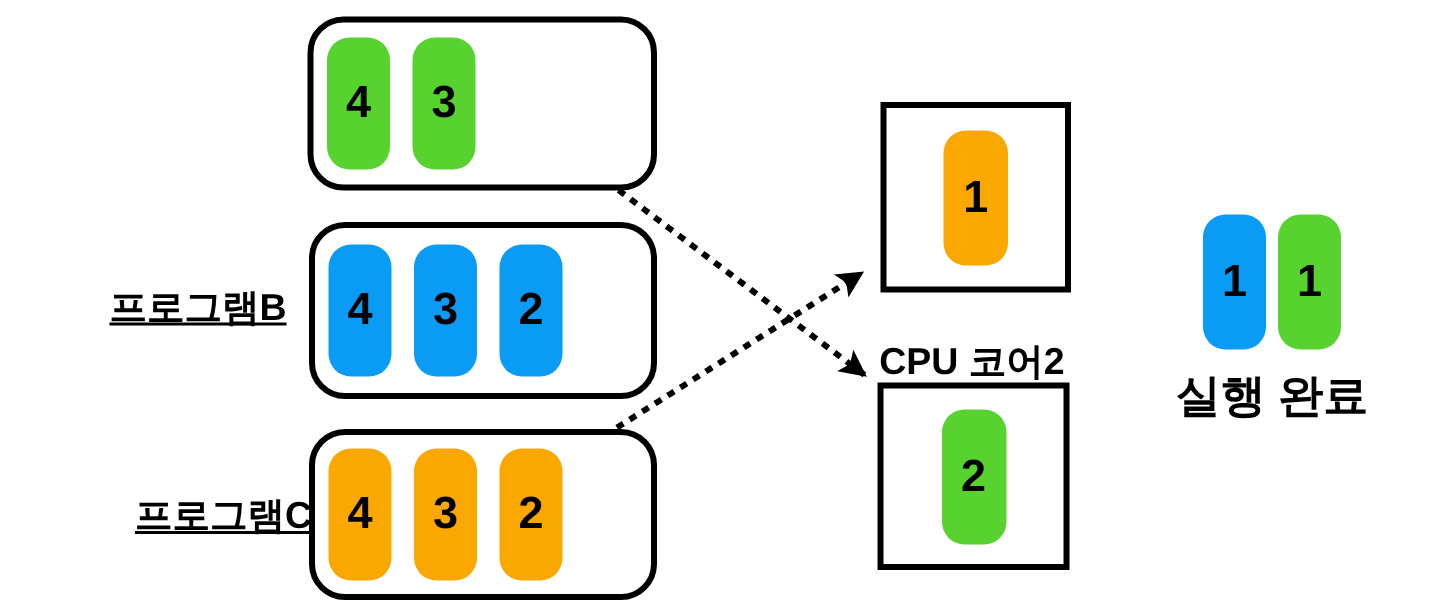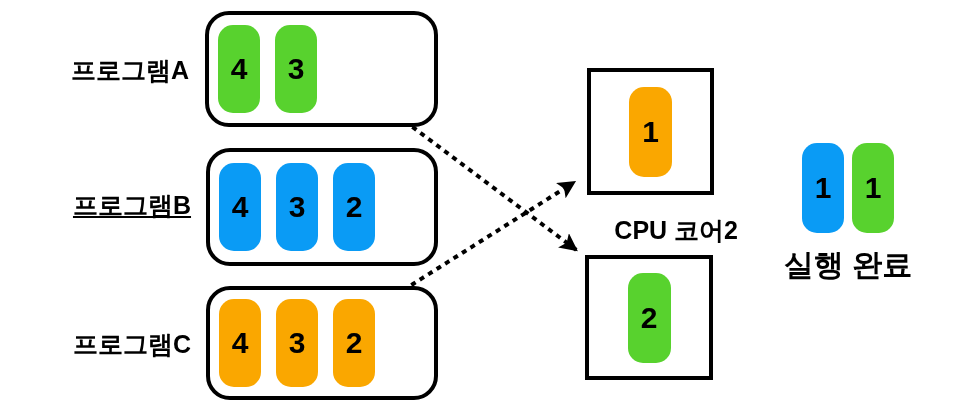--- a/index.html
+++ b/index.html
@@ -60,55 +60,54 @@
     left: 0; top: 0;
     width: 965px; height: 406px;
     pointer-events: none;
   }
 </style>
 </head>
 <body>
 
 <div class="canvas">
 
-  <div class="label" style="left:45px; top:57px; width:170px;">프로그램A</div>
   <div class="queue-box" style="left:205px; top:11px; width:233px; height:116px;">
     <div class="pill" style="background-color: rgb(88, 210, 46);">4</div>
     <div class="pill" style="background-color: rgb(88, 210, 46);">3</div>
   </div>
 
   <div class="label" style="left:47px; top:192px; width:170px;text-decoration:underline;">프로그램B</div>
   <div class="queue-box" style="left:206px; top:148px; width:232px; height:118px;">
     <div class="pill" style="background-color: rgb(10, 155, 245);">4</div>
     <div class="pill" style="background-color: rgb(10, 155, 245);">3</div>
     <div class="pill" style="background-color: rgb(10, 155, 245);">2</div>
   </div>
 
-  <div class="label" style="left:47px; top:331px; width:170px;">프로그램C</div>
+  <div class="label" style="left:64px; top:331px; width:170px;text-decoration:underline;">프로그램C</div>
   <div class="queue-box" style="left:206px; top:286px; width:232px; height:114px;">
     <div class="pill" style="background-color: rgb(250, 167, 0);">4</div>
     <div class="pill" style="background-color: rgb(250, 167, 0);">3</div>
     <div class="pill" style="background-color: rgb(250, 167, 0);">2</div>
   </div>
 
   <svg class="arrow-layer" viewBox="0 0 965 406" xmlns="http://www.w3.org/2000/svg">
     <defs>
       <marker id="arrowhead" viewBox="0 0 10 10" refX="8" refY="5" markerWidth="4.5" markerHeight="4.5" orient="auto">
         <path d="M0,0 L10,5 L0,10 L2.2,5 z" fill="#000"></path>
       </marker>
     </defs>
     <line x1="414" y1="128" x2="575" y2="249" stroke="#000" stroke-width="4" stroke-linecap="square" stroke-dasharray="1 9" marker-end="url(#arrowhead)"></line>
     <line x1="413" y1="284" x2="573" y2="183" stroke="#000" stroke-width="4" stroke-linecap="square" stroke-dasharray="1 9" marker-end="url(#arrowhead)"></line>
   </svg>
 
   <div class="core-box" style="left:587px; top:68px; width:127px; height:127px;">
     <div class="pill core-pill" style="background-color: rgb(250, 167, 0);">1</div>
   </div>
 
-  <div class="label" style="left:558px; top:217px; width:180px;text-align:right;">CPU 코어2</div>
+  <div class="label" style="left:558px; top:228px; width:180px;">CPU 코어2</div>
   <div class="core-box" style="left:585px; top:255px; width:128px; height:125px;">
     <div class="pill core-pill" style="background-color: rgb(88, 210, 46);">2</div>
   </div>
 
   <div class="pill done-pill" style="left: 802px; top: 143px; background-color: rgb(10, 155, 245);">1</div>
   <div class="pill done-pill" style="left: 852px; top: 143px; background-color: rgb(88, 210, 46);">1</div>
   <div class="label" style="left:763px; top:252px; width:170px; font-size:30px;">실행 완료</div>
 
 </div>
 

